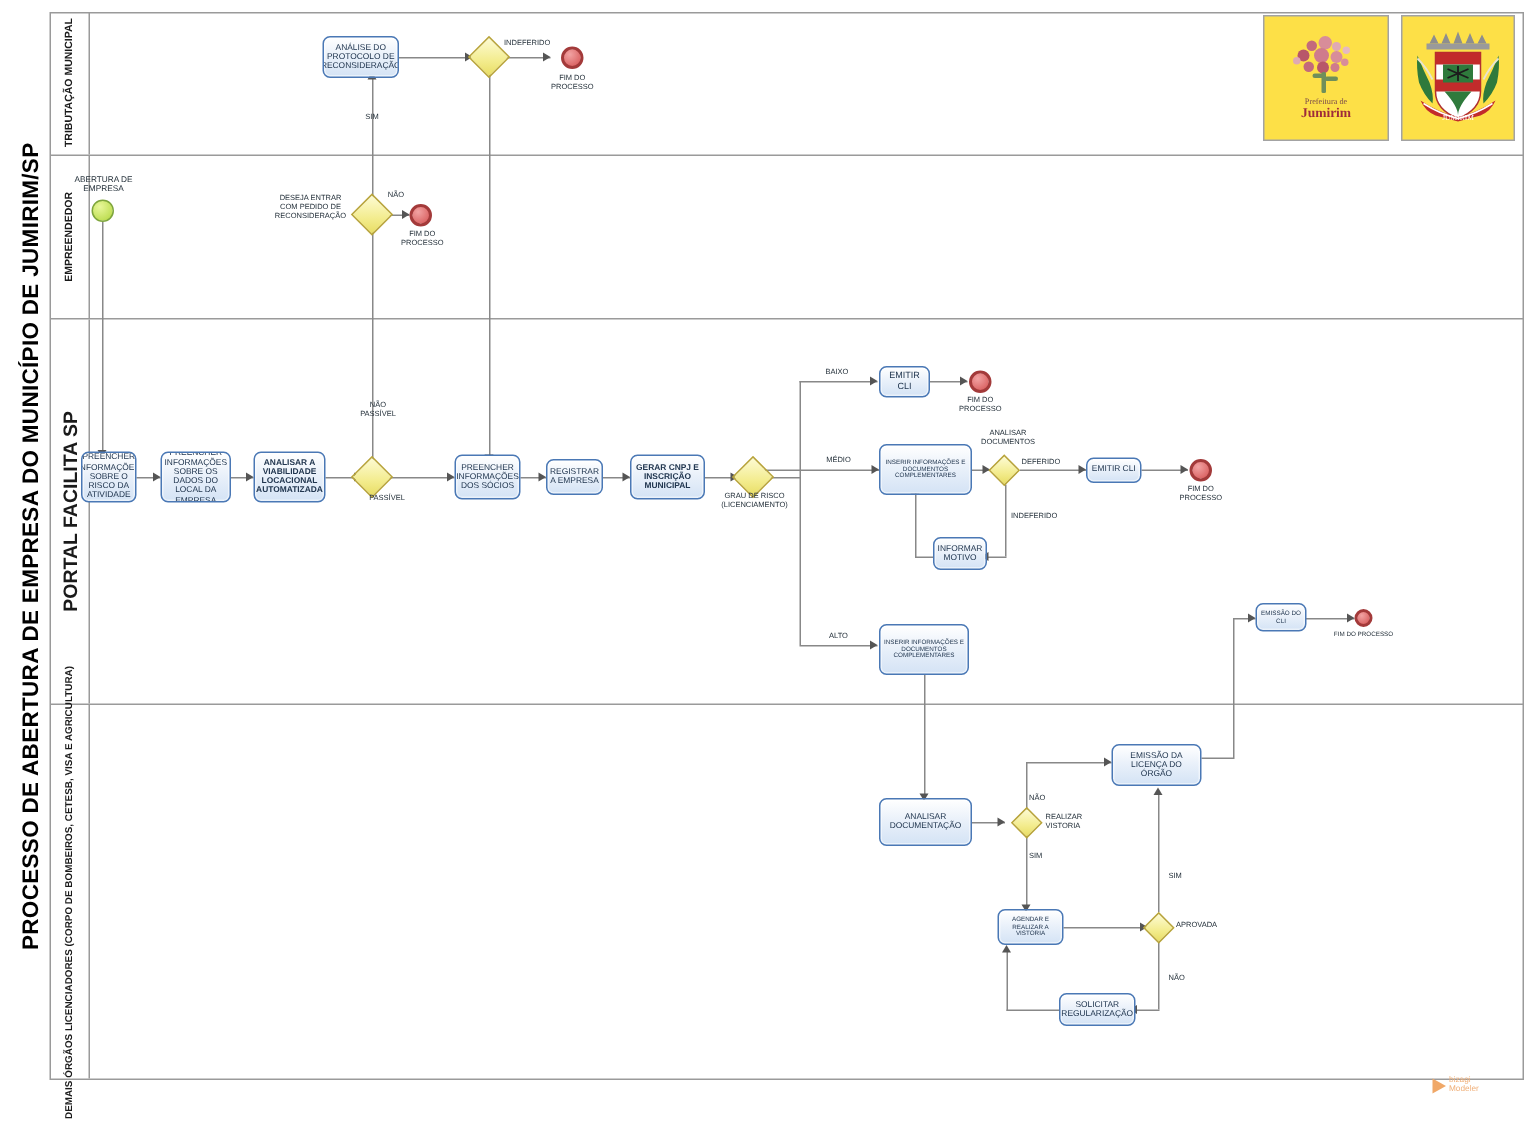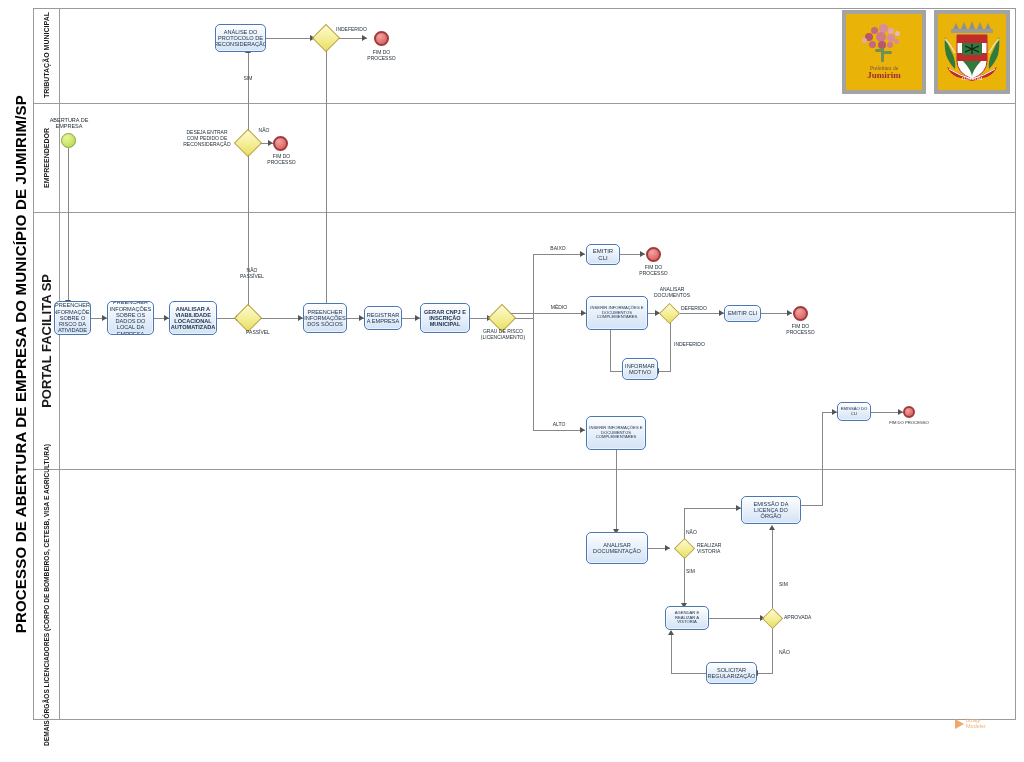--- a/index.html
+++ b/index.html
@@ -51,21 +51,21 @@
   .arw.d{border-left:3px solid transparent;border-right:3px solid transparent;border-top:5px solid #555;}
   .arw.u{border-left:3px solid transparent;border-right:3px solid transparent;border-bottom:5px solid #555;}
 
   
   .lbl{position:absolute;color:#24303a;text-align:center;line-height:1.15;white-space:pre-line;}
   .lbl.s5{font-size:5px;}
   .lbl.s55{font-size:5.5px;}
   .lbl.s4{font-size:4.2px;}
 
   
-  .logobox{position:absolute;border:4px solid #a3a3a3;background:#eab308;box-sizing:border-box;}
+  .logobox{position:absolute;border:1px solid #a3a3a3;background:#fde047;box-sizing:border-box;}
   .logo1{left:842px;top:10px;width:84px;height:84px;display:flex;flex-direction:column;align-items:center;justify-content:center;}
   .logo2{left:934px;top:10px;width:76px;height:84px;display:flex;align-items:center;justify-content:center;}
   .tree-wrap{width:46px;height:40px;position:relative;}
   .tree-wrap i{position:absolute;border-radius:50%;display:block;}
   .pref-txt{font-size:5.5px;color:#7a4b4b;margin-top:1px;font-family:"Liberation Serif",serif;}
   .jum-txt{font-size:9px;color:#9e2b3a;font-weight:bold;font-family:"Liberation Serif",serif;line-height:1;}
 
   .wmark{position:absolute;left:955px;top:718px;display:flex;align-items:center;gap:2px;color:#f0b07a;font-size:5.5px;line-height:1.05;}
   .wmark .tri{width:0;height:0;border-top:5px solid transparent;border-bottom:5px solid transparent;border-left:9px solid #f0a868;}
 </style>

